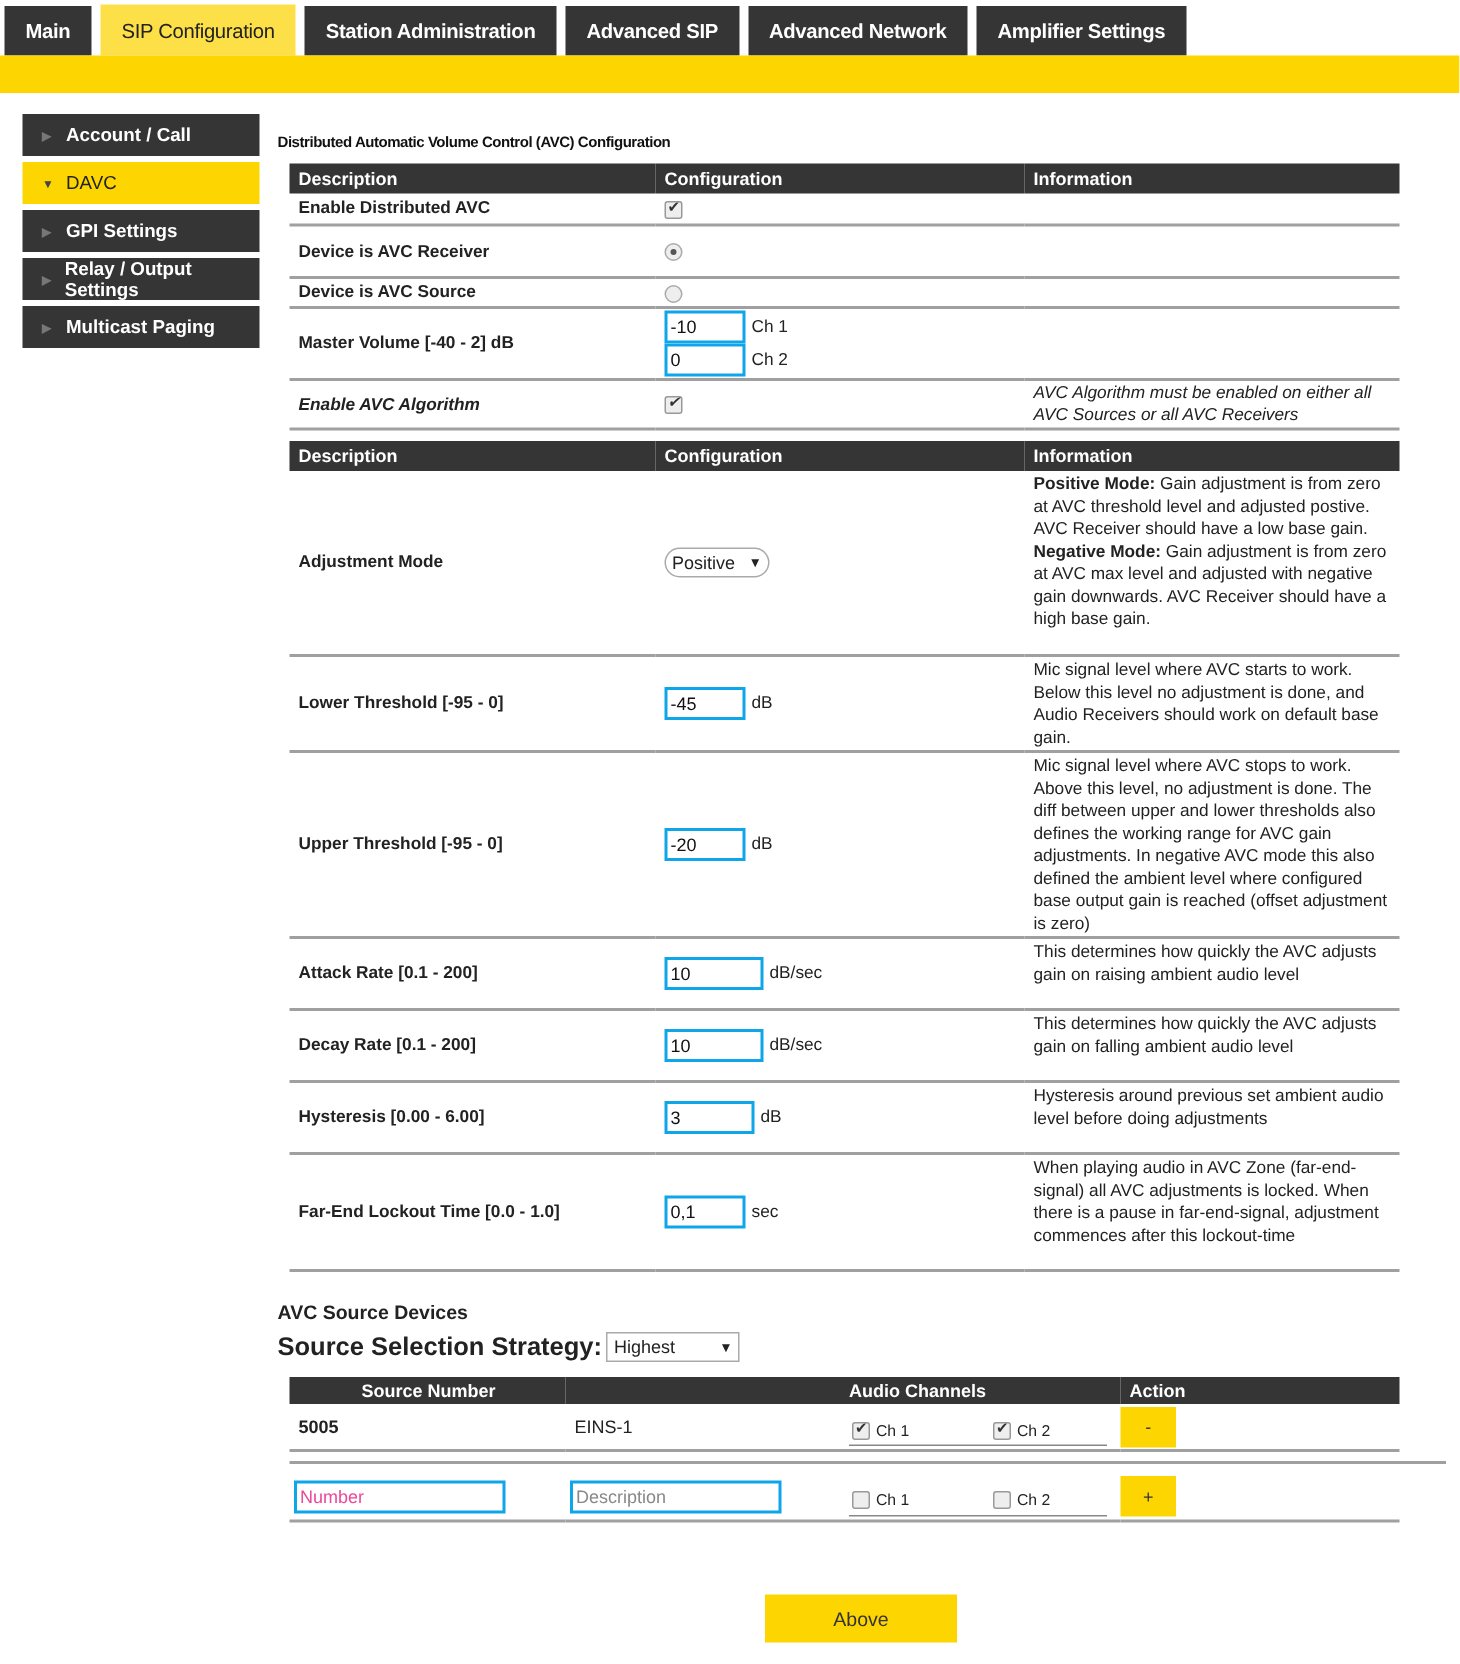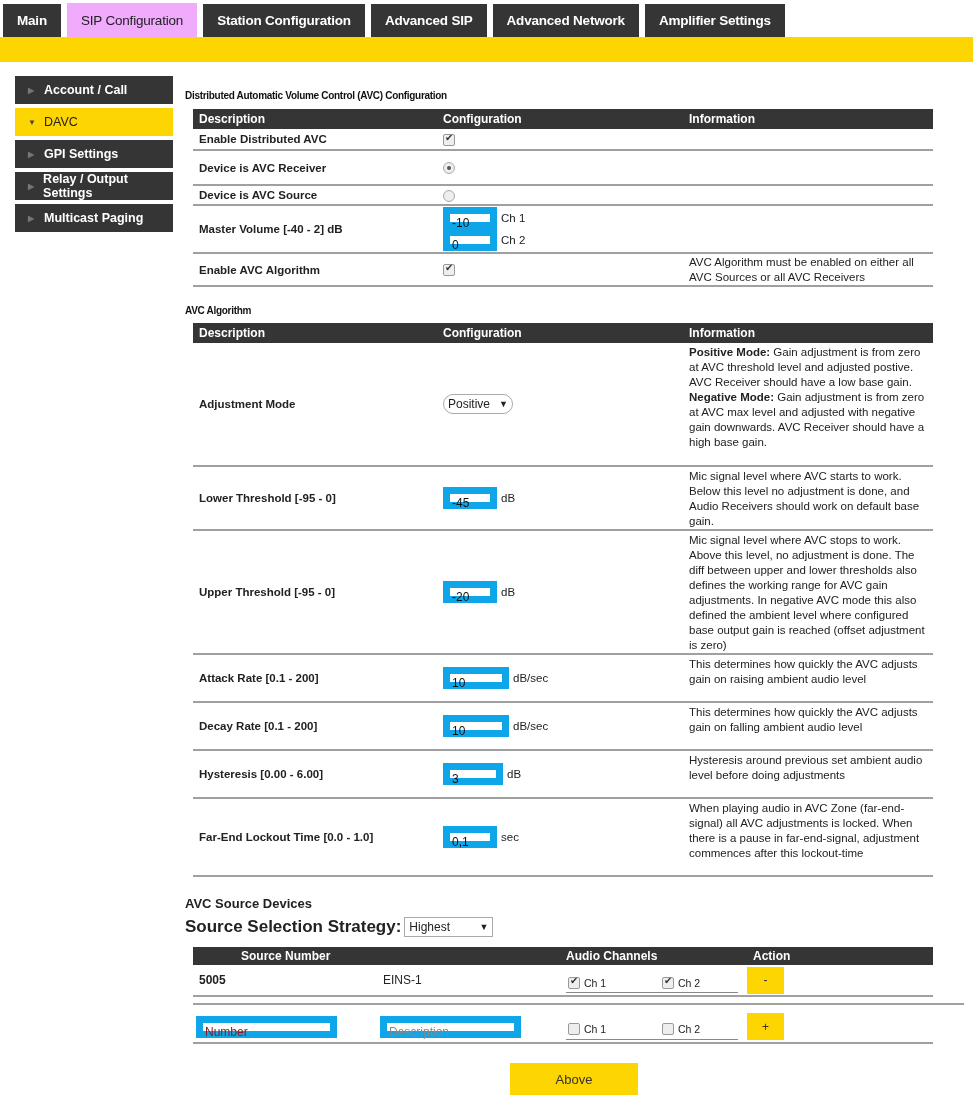--- a/index.html
+++ b/index.html
@@ -13,21 +13,21 @@
   }
   
   .topnav { position: absolute; left: 0; top: 0; height: 37px; display: flex; }
   .tab {
     height: 33px; margin-top: 4px; margin-right: 6px;
     background: #353535; color: #fff; font-weight: bold; font-size: 13.5px;
     padding: 0 14px; display: flex; align-items: center; cursor: pointer;
     letter-spacing: -0.2px;
   }
   .tab.first { margin-left: 3px; }
-  .tab.active { background: #f0abfc; color: #222; font-weight: normal; margin-top: 3px; height: 34px; }
+  .tab.active { background: #fde047; color: #222; font-weight: normal; margin-top: 3px; height: 34px; }
   .yellowbar { position: absolute; left: 0; top: 37px; width: 973px; height: 25px; background: #fdd500; }
 
   
   .sidebar { position: absolute; left: 15px; top: 76px; width: 158px; }
   .side-item {
     height: 28px; margin-bottom: 4px; background: #353535; color: #fff;
     font-weight: bold; font-size: 12.5px; display: flex; align-items: center;
     padding-left: 13px; cursor: pointer;
   }
   .side-item .arrow { color: #777; font-size: 8px; width: 16px; }
@@ -58,21 +58,21 @@
   }
   .radio {
     display: inline-block; width: 12px; height: 12px; border: 1px solid #aaa;
     border-radius: 50%; background: #eee; position: relative; vertical-align: middle;
   }
   .radio.on::after {
     content: ""; position: absolute; left: 3px; top: 3px; width: 4px; height: 4px;
     border-radius: 50%; background: #555;
   }
   .txt {
-    display: inline-block; height: 22px; border: 7px solid #0ea5e9; padding: 2px 2px;
+    display: inline-block; height: 22px; border: 2px solid #0ea5e9; padding: 2px 2px;
     font-size: 12px; vertical-align: middle; background: #fff; color: #111;
     font-family: "Liberation Sans", sans-serif;
   }
   .unit { font-size: 11.5px; margin-left: 4px; vertical-align: middle; }
   .select {
     display: inline-flex; align-items: center; justify-content: space-between;
     height: 20px; border: 1px solid #aaa; padding: 0 4px; font-size: 12px; background: #fff;
     cursor: pointer;
   }
   .select .caret { font-size: 9px; margin-left: 8px; }
@@ -92,21 +92,21 @@
     font-size: 13px; cursor: pointer;
   }
   b.lbl { font-weight: bold; }
 </style>
 </head>
 <body>
 
 <div class="topnav">
   <div class="tab first">Main</div>
   <div class="tab active">SIP Configuration</div>
-  <div class="tab">Station Configuration</div>
+  <div class="tab">Station Administration</div>
   <div class="tab">Advanced SIP</div>
   <div class="tab">Advanced Network</div>
   <div class="tab">Amplifier Settings</div>
 </div>
 <div class="yellowbar"></div>
 
 <div class="sidebar">
   <div class="side-item">
     <span class="arrow">▶</span>
     <span>Account / Call</span>
@@ -154,29 +154,28 @@
       <td class="info"></td>
     </tr>
     <tr style="height:47px;">
       <td class="desc">Master Volume [-40 - 2] dB</td>
       <td class="conf" style="padding-top:1px;padding-bottom:1px;">
         <div><span class="txt" style="width:54px;">-10</span><span class="unit">Ch 1</span></div>
         <div><span class="txt" style="width:54px;">0</span><span class="unit">Ch 2</span></div>
       </td>
       <td class="info"></td>
     </tr>
-    <tr style="height:33px;">
+    <tr style="height:33px;font-style:italic;">
       <td class="desc">Enable AVC Algorithm</td>
       <td class="conf"><span class="chk on"></span></td>
       <td class="info">AVC Algorithm must be enabled on either all AVC Sources or all AVC Receivers</td>
     </tr>
   </tbody>
     </table>
 
-  <h2 style="margin-top:18px;">AVC Algorithm</h2>
   <table class="cfg" style="margin-top:7px;">
     <tbody>
         <tr>
       <th>Description</th>
       <th>Configuration</th>
       <th>Information</th>
     </tr>
     <tr style="height:123px;">
       <td class="desc">Adjustment Mode</td>
       <td class="conf">
@@ -253,21 +252,21 @@
       </td>
       <td style="padding:0 0;"><span class="btn-y">-</span></td>
     </tr>
   </tbody>
     </table>
   <div style="margin-left:8px;width:771px;height:2px;background:#a0a0a0;margin-top:6px;"></div>
   <table class="src" style="margin-left:8px;margin-top:6px;width:740px;">
     <tbody>
         <tr style="height:32px;border-bottom:2px solid #a0a0a0;">
       <td style="width:184px;padding:0 3px;">
-        <span class="txt" style="width:141px;color:#7f1d1d;">Number</span>
+        <span class="txt" style="width:141px;color:#ec4899;">Number</span>
       </td>
       <td style="width:183px;padding:0 3px;">
         <span class="txt" style="width:141px;color:#888;">Description</span>
       </td>
       <td style="width:187px;padding:0 6px;">
         <div style="border-bottom:1px solid #888;width:172px;height:20px;display:flex;align-items:center;margin-top:6px;">
           <span class="chk" style="margin-left:2px;"></span>
           <span class="unit" style="font-size:10.5px;width:78px;">Ch 1</span>
           <span class="chk"></span>
           <span class="unit" style="font-size:10.5px;">Ch 2</span>

